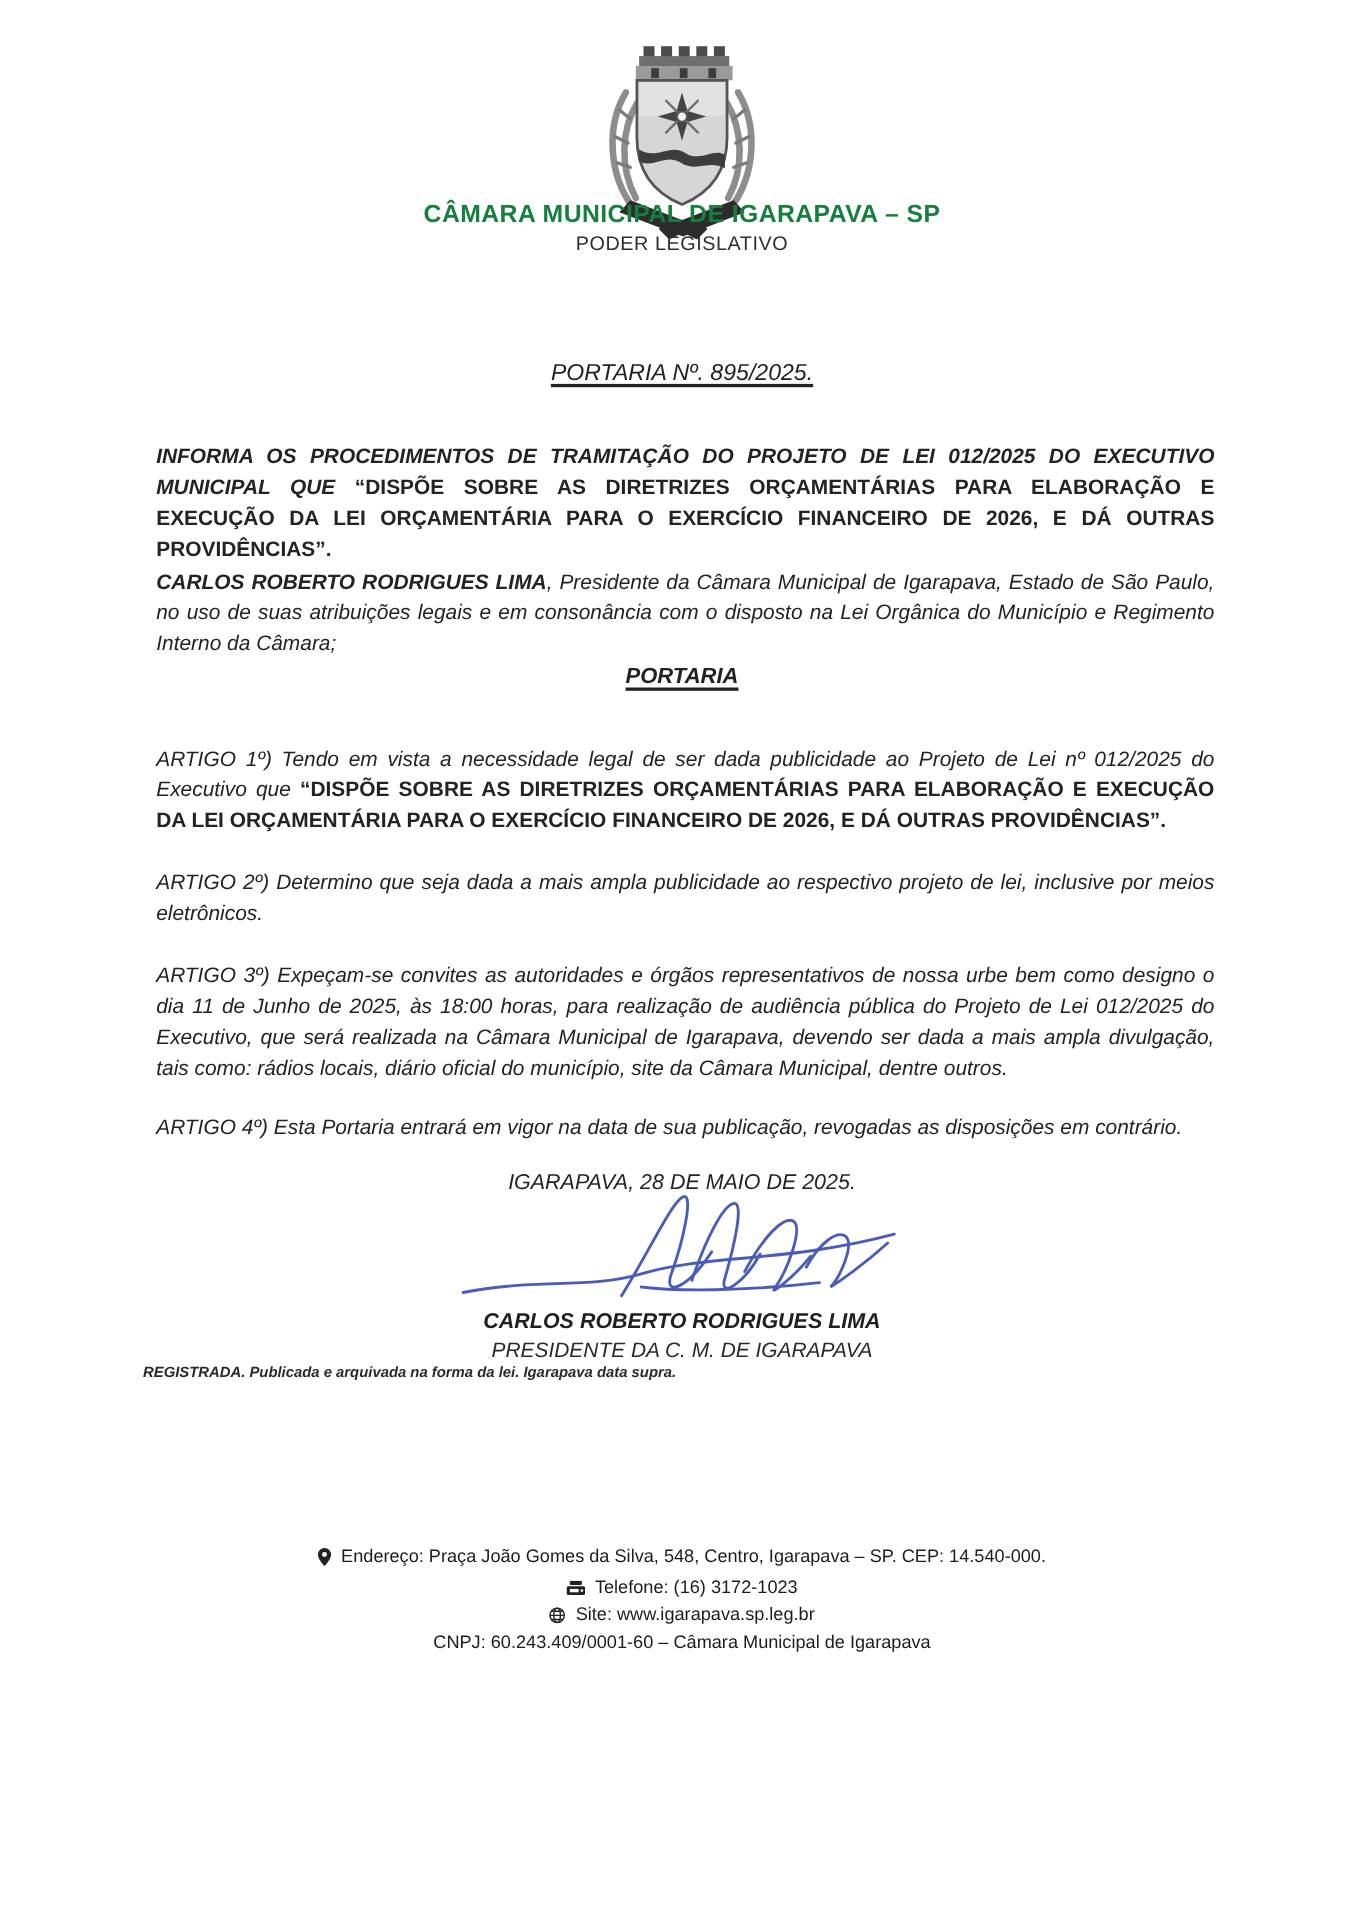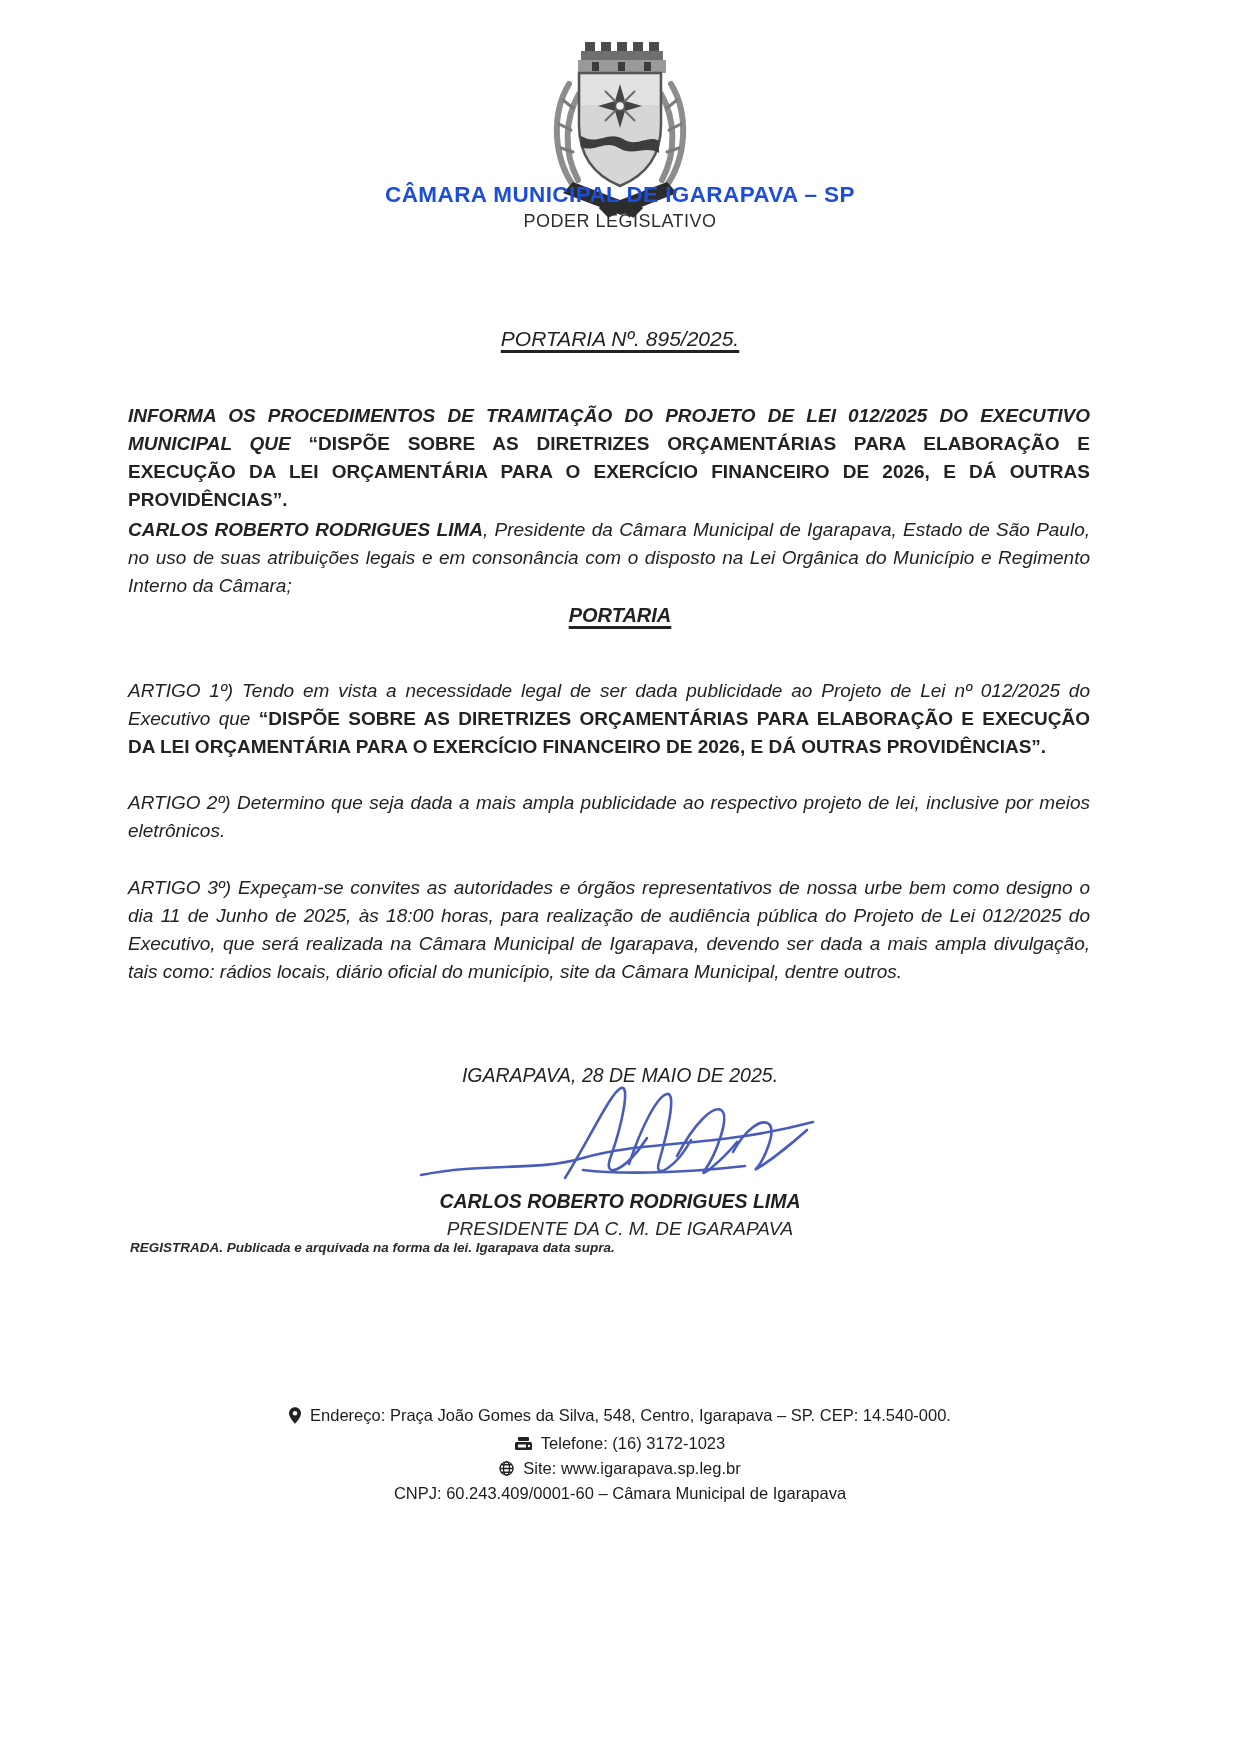--- a/index.html
+++ b/index.html
@@ -8,29 +8,29 @@
     width:1240px;height:1753px;
     margin:0 auto;
     background:#ffffff;
     font-family:"Liberation Sans", sans-serif;
     color:#1e1e20;
     overflow:hidden;
   }
   .abs{position:absolute;}
   .centered{left:0;width:1240px;text-align:center;}
   .crest{top:40px;left:545px;width:150px;height:178px;}
-  .org-name{top:182px;font-size:22.5px;font-weight:600;letter-spacing:.4px;color:#1d4ed8;}
+  .org-name{top:182px;font-size:22.5px;font-weight:600;letter-spacing:.4px;color:#15803d;}
   .org-sub{top:211px;font-size:18px;font-weight:500;color:#2e2e30;letter-spacing:.5px;}
   .doc-title{
     top:327px;font-size:21px;font-weight:normal;font-style:italic;
     text-decoration:underline;text-decoration-thickness:2.5px;text-underline-offset:4px;
     color:#222;
   }
   .para{
-    left:128px;width:962px;
+    left:142px;width:962px;
     font-size:19px;line-height:28px;
     font-style:italic;text-align:justify;color:#232325;
   }
   .summary .it{font-weight:bold;}
   .summary .bd, .article .bd{font-style:normal;font-weight:bold;}
   .preamble .author{font-weight:bold;}
   .resolve{
     top:604px;font-size:20px;font-weight:bold;font-style:italic;
     text-decoration:underline;text-decoration-thickness:2.5px;text-underline-offset:4px;
     color:#222;
@@ -124,20 +124,21 @@
   <p class="abs para p2 preamble"><span class="author">CARLOS ROBERTO RODRIGUES LIMA</span><span>, Presidente da Câmara Municipal de Igarapava, Estado de São Paulo, no uso de suas atribuições legais e em consonância com o disposto na Lei Orgânica do Município e Regimento Interno da Câmara;</span></p>
 
   <div class="abs centered resolve">PORTARIA</div>
 
   <p class="abs para a1 article"><span>ARTIGO 1º) Tendo em vista a necessidade legal de ser dada publicidade ao Projeto de Lei nº 012/2025 do Executivo que </span><span class="bd">“DISPÕE SOBRE AS DIRETRIZES ORÇAMENTÁRIAS PARA ELABORAÇÃO E EXECUÇÃO DA LEI ORÇAMENTÁRIA PARA O EXERCÍCIO FINANCEIRO DE 2026, E DÁ OUTRAS PROVIDÊNCIAS”.</span></p>
 
   <p class="abs para a2 article"><span>ARTIGO 2º) Determino que seja dada a mais ampla publicidade ao respectivo projeto de lei, inclusive por meios eletrônicos.</span></p>
 
   <p class="abs para a3 article"><span>ARTIGO 3º) Expeçam-se convites as autoridades e órgãos representativos de nossa urbe bem como designo o dia 11 de Junho de 2025, às 18:00 horas, para realização de audiência pública do Projeto de Lei 012/2025 do Executivo, que será realizada na Câmara Municipal de Igarapava, devendo ser dada a mais ampla divulgação, tais como: rádios locais, diário oficial do município, site da Câmara Municipal, dentre outros.</span></p>
 
+  <p class="abs para a4 article"><span>ARTIGO 4º) Esta Portaria entrará em vigor na data de sua publicação, revogadas as disposições em contrário.</span></p>
 
   <div class="abs centered dateline">IGARAPAVA, 28 DE MAIO DE 2025.</div>
 
   <div class="abs signature-ink">
     <svg width="410" height="112" viewBox="0 0 410 112" xmlns="http://www.w3.org/2000/svg">
       <g fill="none" stroke="#3a4fb4" stroke-width="2.6" stroke-linecap="round" opacity="0.92">
         <path d="M6 97 C 70 84, 120 94, 168 80 C 230 62, 300 70, 398 44"></path>
         <path d="M150 100 C 175 60, 196 14, 206 10 C 216 6, 206 50, 196 78 C 186 104, 212 92, 232 60"></path>
         <path d="M214 86 C 226 50, 242 18, 252 16 C 262 14, 252 56, 244 84 C 238 104, 262 88, 276 62"></path>
         <path d="M262 78 C 280 44, 298 28, 306 32 C 316 38, 300 78, 290 92 C 282 102, 306 84, 322 64"></path>

